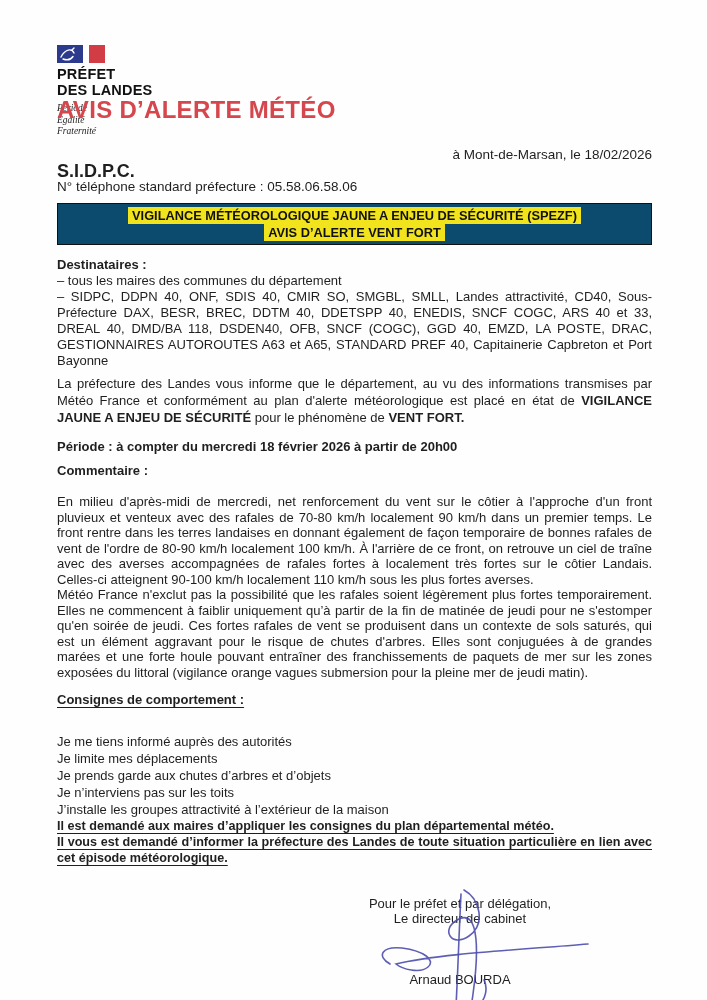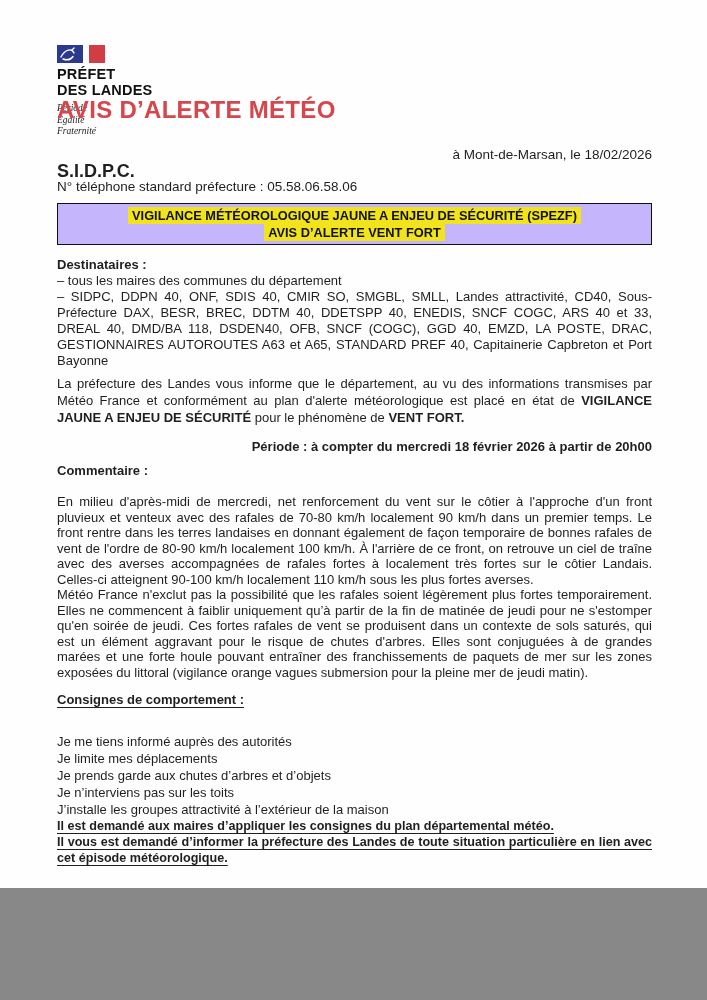--- a/index.html
+++ b/index.html
@@ -6,21 +6,21 @@
     --title-red:#d6464d;
     --highlight-yellow:#f2e41c;
     --signature-blue:#4d4dad;
     --flag-blue:#2b3a8c;
     --flag-red:#d23c44;
     --text:#1f1f1f;
   }
   html,body{margin:0;padding:0;background:#888;}
   .sheet{
     position:relative;
-    width:707px;height:888px;
+    width:707px;height:1000px;
     margin:0 auto;
     background:#fefefe;
     box-sizing:border-box;
     padding:45px 55px 0 57px;
     font-family:"Liberation Sans","DejaVu Sans",sans-serif;
     color:var(--text);
     font-size:13px;
     overflow:hidden;
   }
   
@@ -41,38 +41,38 @@
   
   .dateline{margin-top:2px;text-align:right;font-size:13.5px;line-height:16px;}
   .service{font-size:18px;line-height:16px;font-weight:bold;}
   .phone{font-size:13.5px;line-height:16px;}
   
   .alert-box{
     margin-top:8px;
     border:1.5px solid #111;
     padding:3px 4px;
     text-align:center;
-    background:#c4b5fd;
+    background:#0c4a6e;
   }
   .alert-box div{line-height:17px;}
   .alert-box mark{
     background:var(--highlight-yellow);
     color:#111;
     font-weight:700;
     font-size:12.8px;
     padding:1px 4px;
   }
   
   .dest{margin-top:12px;line-height:16px;}
   .dest .just{text-align:justify;}
   .bold{font-weight:700;}
   .just{text-align:justify;}
   p{margin:0;}
   .intro{margin-top:6px;line-height:17px;}
-  .periode{margin-top:12px;text-align:right;font-weight:700;line-height:17px;}
+  .periode{margin-top:12px;text-align:left;font-weight:700;line-height:17px;}
   .comment-h{margin-top:8px;font-weight:700;line-height:16px;}
   .comment-p{margin-top:15px;line-height:15.5px;}
   .comment-p + .comment-p{margin-top:0;}
   .consignes-h{
     margin-top:12px;font-weight:700;line-height:16px;
     text-decoration:underline;text-underline-offset:2.5px;
     display:inline-block;padding-right:6px;
   }
   .consignes{margin-top:25px;line-height:17px;}
   .demands{font-weight:700;font-size:12.6px;line-height:16px;}

